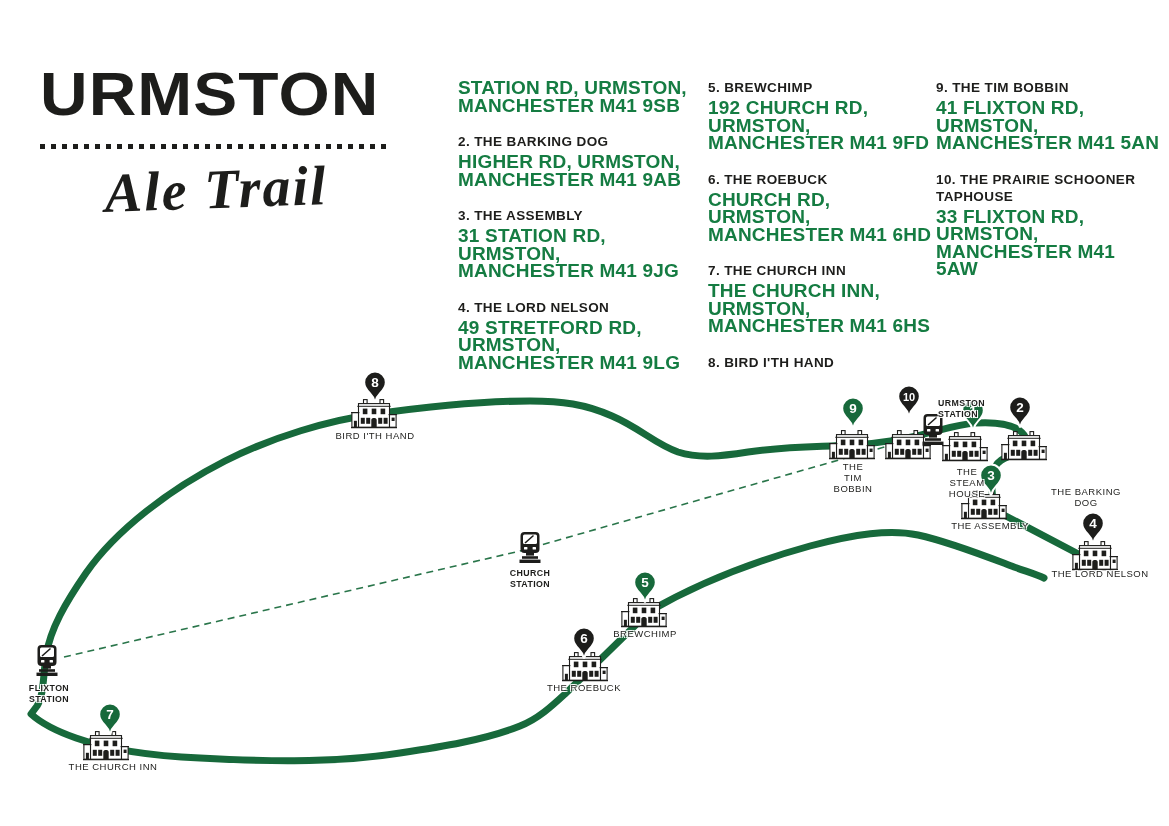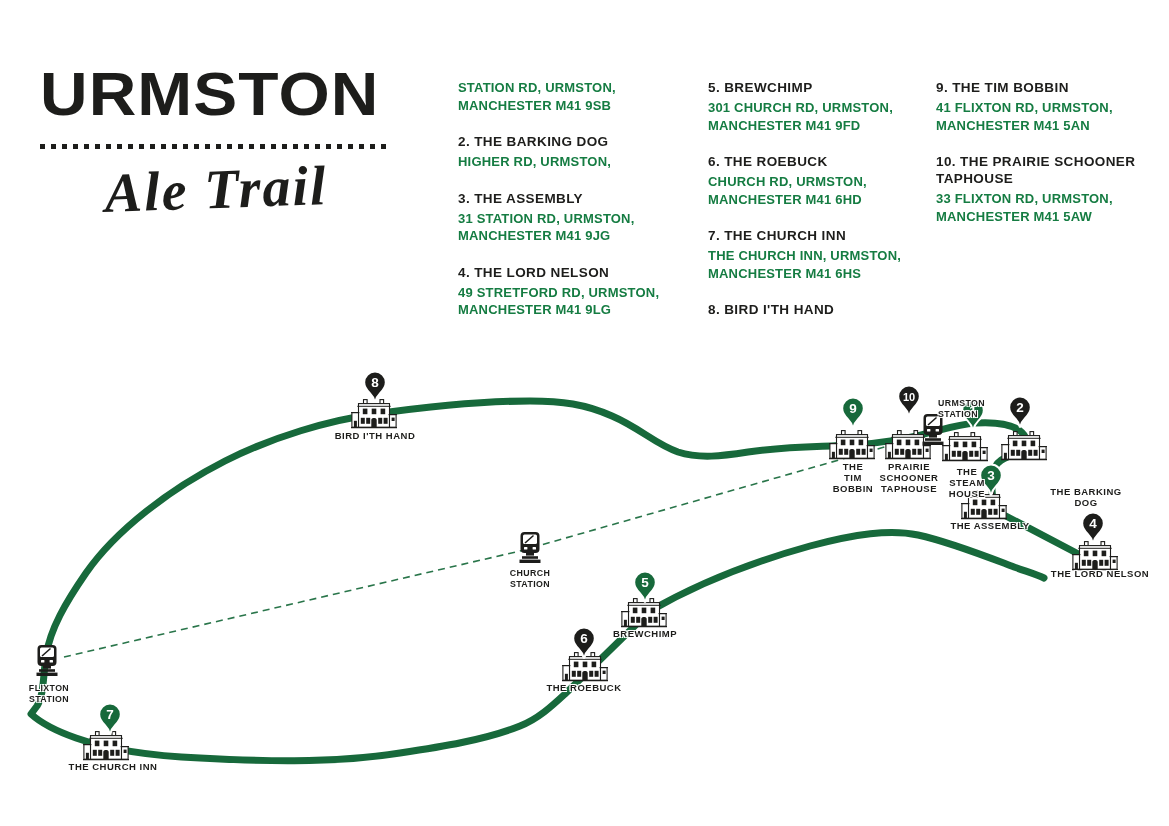--- a/index.html
+++ b/index.html
@@ -32,33 +32,33 @@
   .venue-col{position:absolute;top:79px;}
   .venue-col.c1{left:458px;width:240px;}
   .venue-col.c2{left:708px;width:224px;}
   .venue-col.c3{left:936px;width:226px;}
   .venue{margin-bottom:19px;}
   .venue-heading{
     font-size:13.5px;font-weight:bold;letter-spacing:.4px;line-height:17px;
     color:var(--ink);margin-bottom:3px;
   }
   .venue-address{
-    font-size:13px;font-weight:bold;letter-spacing:.2px;line-height:17.5px;
+    font-size:19px;font-weight:bold;letter-spacing:.2px;line-height:17.5px;
     color:var(--green-text);
   }
 
   
   .map-layer{position:absolute;left:0;top:0;width:1169px;height:826px;}
   .route{fill:none;stroke:var(--green-route);stroke-width:7;stroke-linecap:round;stroke-linejoin:round;}
   .rail{fill:none;stroke:var(--green-route);stroke-width:1.6;stroke-dasharray:7 5;opacity:.92;}
   .poi-pin{position:absolute;z-index:4;}
   .poi-building{position:absolute;z-index:3;}
   .map-label{
     position:absolute;z-index:5;text-align:center;
-    font-size:9.5px;font-weight:bold;letter-spacing:.5px;line-height:11px;color:var(--ink);
+    font-size:9.5px;font-weight:normal;letter-spacing:.5px;line-height:11px;color:var(--ink);
     text-shadow:-1px -1px 0 #fff,1px -1px 0 #fff,-1px 1px 0 #fff,1px 1px 0 #fff,0 0 2px #fff;
     white-space:nowrap;
   }
   .station-label{
     position:absolute;z-index:5;text-align:center;
     font-size:8.8px;font-weight:bold;letter-spacing:.4px;line-height:10.5px;color:var(--ink);
     text-shadow:-1px -1px 0 #fff,1px -1px 0 #fff,-1px 1px 0 #fff,1px 1px 0 #fff,0 0 2px #fff;
     white-space:nowrap;
   }
   .station-label.left{text-align:left;}
@@ -78,20 +78,21 @@
       <div class="venue">
         <div class="venue-address">
           <div>STATION RD, URMSTON,</div>
           <div>MANCHESTER M41 9SB</div>
         </div>
       </div>
       <div class="venue">
         <div class="venue-heading">2. THE BARKING DOG</div>
         <div class="venue-address">
           <div>HIGHER RD, URMSTON,</div>
+          <div>MANCHESTER M41 9AB</div>
         </div>
       </div>
       <div class="venue">
         <div class="venue-heading">3. THE ASSEMBLY</div>
         <div class="venue-address">
           <div>31 STATION RD, URMSTON,</div>
           <div>MANCHESTER M41 9JG</div>
         </div>
       </div>
       <div class="venue">
@@ -99,21 +100,21 @@
         <div class="venue-address">
           <div>49 STRETFORD RD, URMSTON,</div>
           <div>MANCHESTER M41 9LG</div>
         </div>
       </div>
     </div>
   <div class="venue-col c2">
       <div class="venue">
         <div class="venue-heading">5. BREWCHIMP</div>
         <div class="venue-address">
-          <div>301 CHURCH RD, URMSTON,</div>
+          <div>192 CHURCH RD, URMSTON,</div>
           <div>MANCHESTER M41 9FD</div>
         </div>
       </div>
       <div class="venue">
         <div class="venue-heading">6. THE ROEBUCK</div>
         <div class="venue-address">
           <div>CHURCH RD, URMSTON,</div>
           <div>MANCHESTER M41 6HD</div>
         </div>
       </div>
@@ -447,25 +448,20 @@
             <path d="M20.3 28.2v-7.3c0-2.4 5.4-2.4 5.4 0v7.3z"></path>
             <rect x="2.9" y="21.8" width="3" height="6.4"></rect>
             <rect x="40.6" y="18.6" width="3" height="3.4"></rect>
           </g>
           <path d="M0 28.6h46" stroke="#1d1d1b" stroke-width="1.3"></path>
         </svg></div>
       <div class="poi-pin" style="left: 896px; top: 384px;"><svg width="26" height="34" viewBox="0 0 26 34">
           <path d="M13 1.6C7 1.6 2.2 6.3 2.2 12.3c0 4.3 2.4 7.6 5.5 10.6 2.5 2.4 4.3 5.6 5.3 9.5 1-3.9 2.8-7.1 5.3-9.5 3.1-3 5.5-6.3 5.5-10.6C23.8 6.3 19 1.6 13 1.6Z" fill="#1D1D1B" stroke="#fff" stroke-width="2"></path>
           <text x="13" y="16.6" font-size="11" font-weight="bold" text-anchor="middle" fill="#fff" font-family="Liberation Sans, sans-serif">10</text>
         </svg></div>
-      <div class="map-label" style="left: 839px; width: 140px; top: 461px;">
-        <div>PRAIRIE</div>
-        <div>SCHOONER</div>
-        <div>TAPHOUSE</div>
-      </div>
       <div class="poi-building" style="left: 920px; top: 413px;"><svg width="26" height="34" viewBox="0 0 26 34">
           <rect x="3.5" y="1" width="19" height="21" rx="4" fill="#1d1d1b"></rect>
           <rect x="6" y="3.5" width="14" height="9.5" rx="1.5" fill="#fff"></rect>
           <path d="M8 12 L16.5 4.5" stroke="#1d1d1b" stroke-width="1.6"></path>
           <rect x="7" y="16" width="3.4" height="2.6" rx="0.5" fill="#fff"></rect>
           <rect x="15.6" y="16" width="3.4" height="2.6" rx="0.5" fill="#fff"></rect>
           <rect x="9" y="22" width="8" height="2.6" fill="#1d1d1b"></rect>
           <rect x="5" y="25.2" width="16" height="2.6" fill="#1d1d1b"></rect>
           <rect x="2.5" y="28.6" width="21" height="3.4" fill="#1d1d1b"></rect>
         </svg></div>

